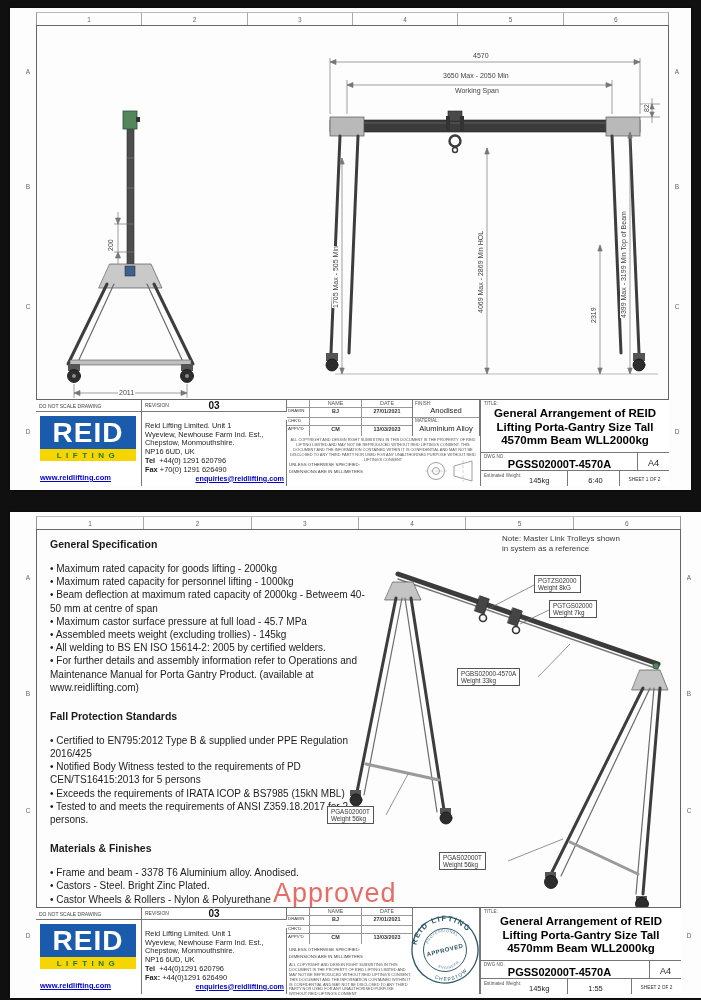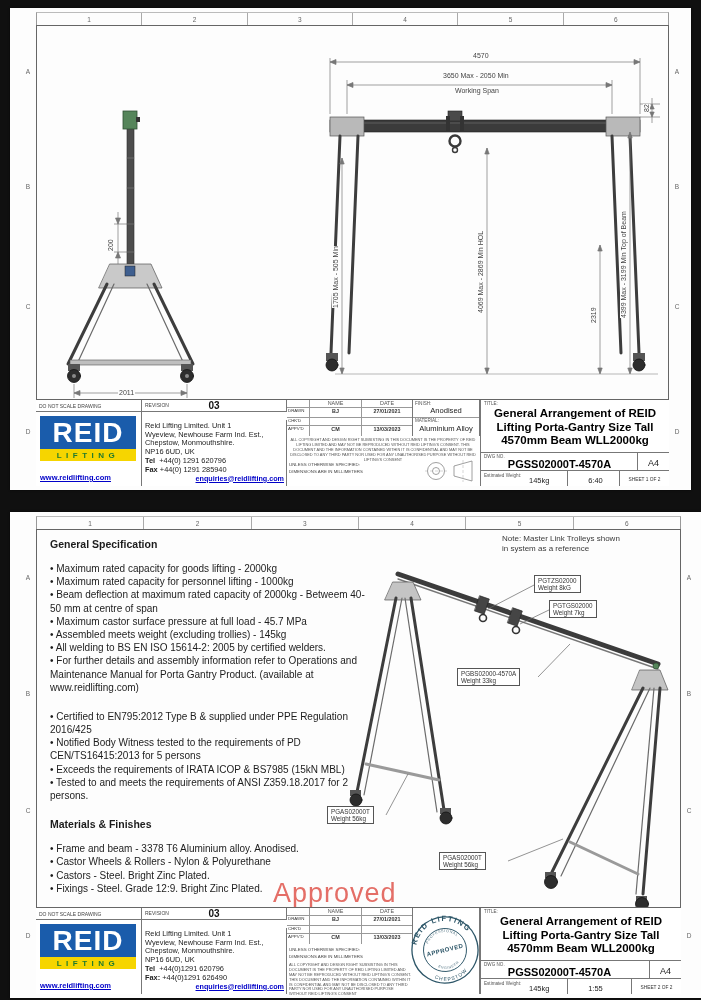--- a/index.html
+++ b/index.html
@@ -194,21 +194,21 @@
       <div class="logo-blue">REID</div>
       <div class="logo-yellow">LIFTING</div>
       <a class="logo-web">www.reidlifting.com</a>
     </div>
     <div class="addr-col">
       <div>Reid Lifting Limited.  Unit 1</div>
       <div>Wyeview, Newhouse Farm Ind. Est.,</div>
       <div>Chepstow, Monmouthshire.</div>
       <div>NP16 6UD, UK</div>
       <div><b>Tel</b>&nbsp;&nbsp;<span>+44(0) 1291 620796</span></div>
-      <div><b>Fax</b>&nbsp;<span>+44(0) 1291 285940</span></div>
+      <div><b>Fax</b>&nbsp;<span>+70(0) 1291 626490</span></div>
       <a class="email">enquiries@reidlifting.com</a>
     </div>
     <div class="tbl-col">
       <div class="trow" style="top:0;height:8px;">
         <span class="c1"></span>
         <span class="c2 cell-lbl">NAME</span>
         <span class="c3 cell-lbl">DATE</span>
       </div>
       <div class="trow" style="top:8px;height:10px;">
         <span class="c1">DRAWN</span>
@@ -335,33 +335,34 @@
           <div class="bullet">• Maximum rated capacity for goods lifting - 2000kg</div>
           <div class="bullet">• Maximum rated capacity for personnel lifting - 1000kg</div>
           <div class="bullet">• Beam deflection at maximum rated capacity of 2000kg - Betweem 40-50 mm at centre of span</div>
           <div class="bullet">• Maximum castor surface pressure at full load - 45.7 MPa</div>
           <div class="bullet">• Assembled meets weight (excluding trollies) - 145kg</div>
           <div class="bullet">• All welding to BS EN ISO 15614-2: 2005 by certified welders.</div>
           <div class="bullet">• For further details and assembly information refer to Operations and Maintenance Manual for Porta Gantry Product. (available at www.reidlifting.com)</div>
         </div>
     </div>
     <div class="sec">
+      <h3>Fall Protection Standards</h3>
       <div>
           <div class="bullet">• Certified to EN795:2012 Type B &amp; supplied under PPE Regulation 2016/425</div>
           <div class="bullet">• Notified Body Witness tested to the requirements of PD CEN/TS16415:2013 for 5 persons</div>
           <div class="bullet">• Exceeds the requirements of IRATA ICOP &amp; BS7985 (15kN MBL)</div>
           <div class="bullet">• Tested to and meets the requirements of ANSI Z359.18.2017 for 2 persons.</div>
         </div>
     </div>
     <div class="sec">
       <h3>Materials &amp; Finishes</h3>
       <div>
           <div class="bullet">• Frame and beam - 3378 T6 Aluminium alloy. Anodised.</div>
+          <div class="bullet">• Castors - Steel. Bright Zinc Plated.</div>
           <div class="bullet">• Castor Wheels &amp; Rollers - Nylon &amp; Polyurethane</div>
-          <div class="bullet">• Castors - Steel. Bright Zinc Plated.</div>
           <div class="bullet">• Fixings - Steel. Grade 12:9. Bright Zinc Plated.</div>
         </div>
     </div>
   </div>
 
   <div class="note" style="left:492px;top:22px;">
     <div>Note: Master Link Trolleys shown</div>
     <div>in system as a reference</div>
   </div>
 

